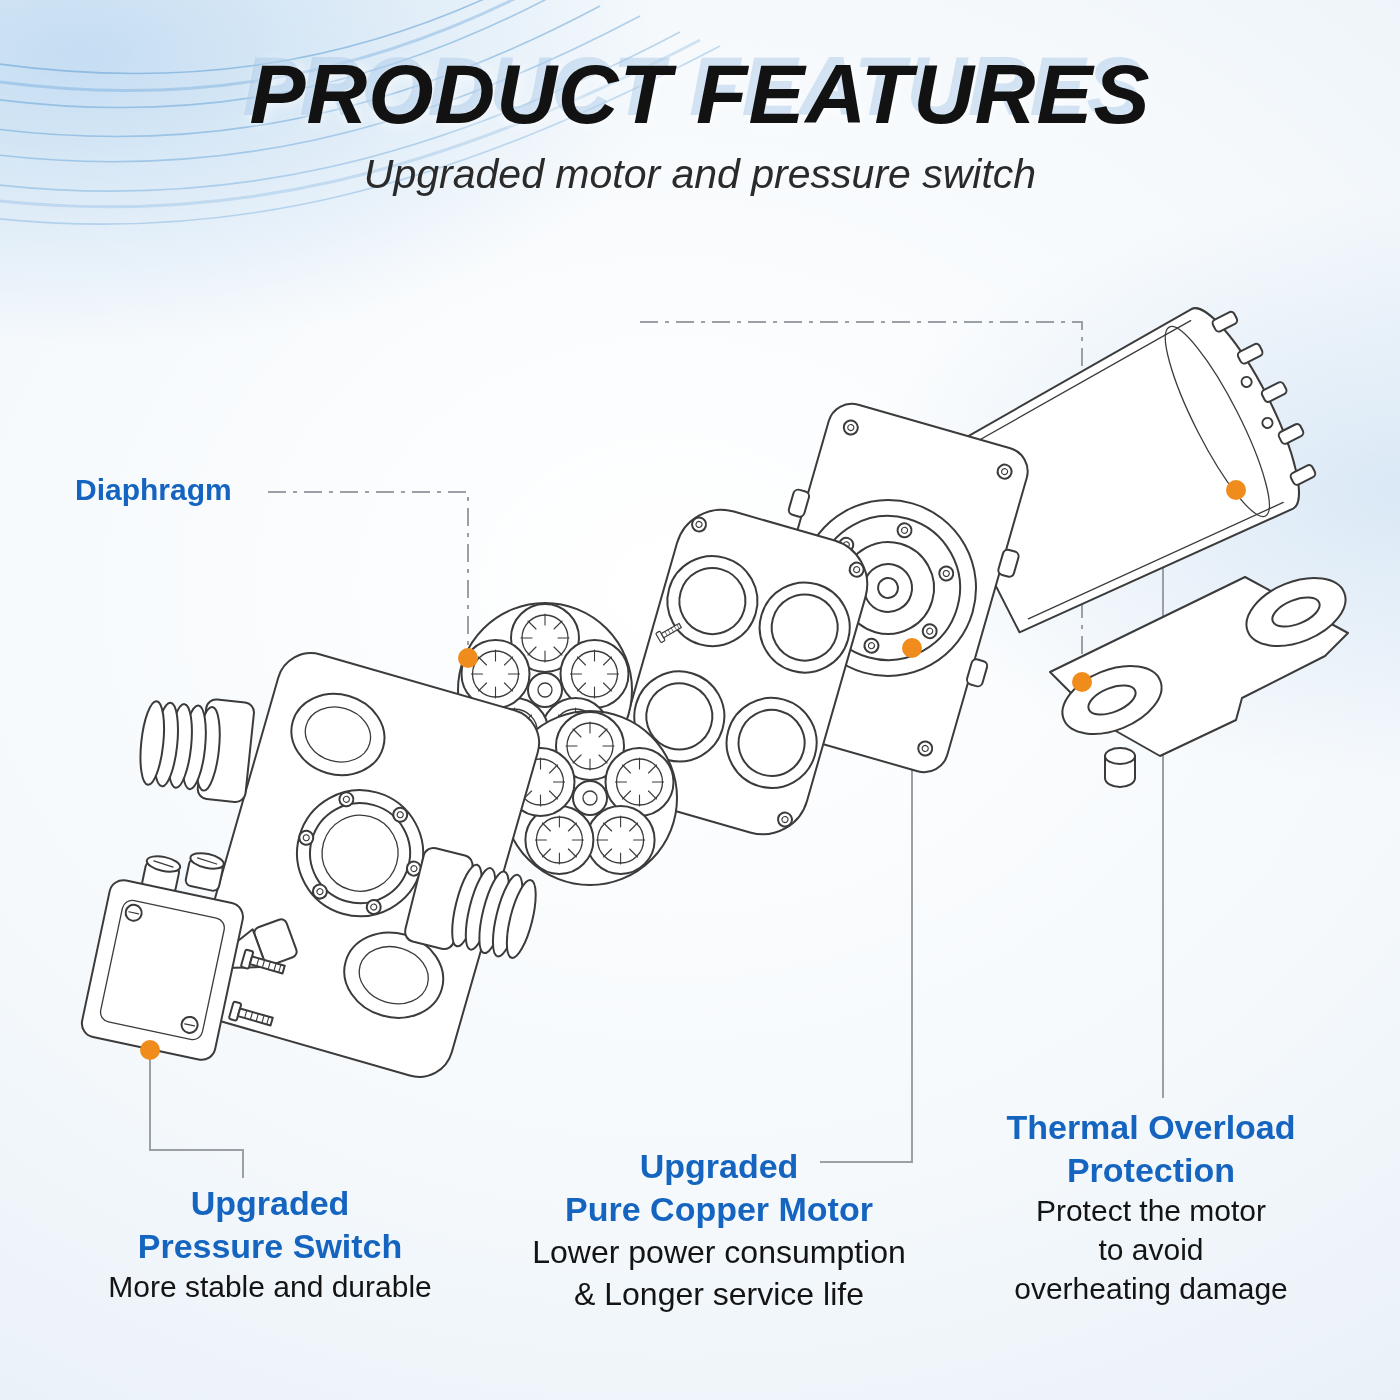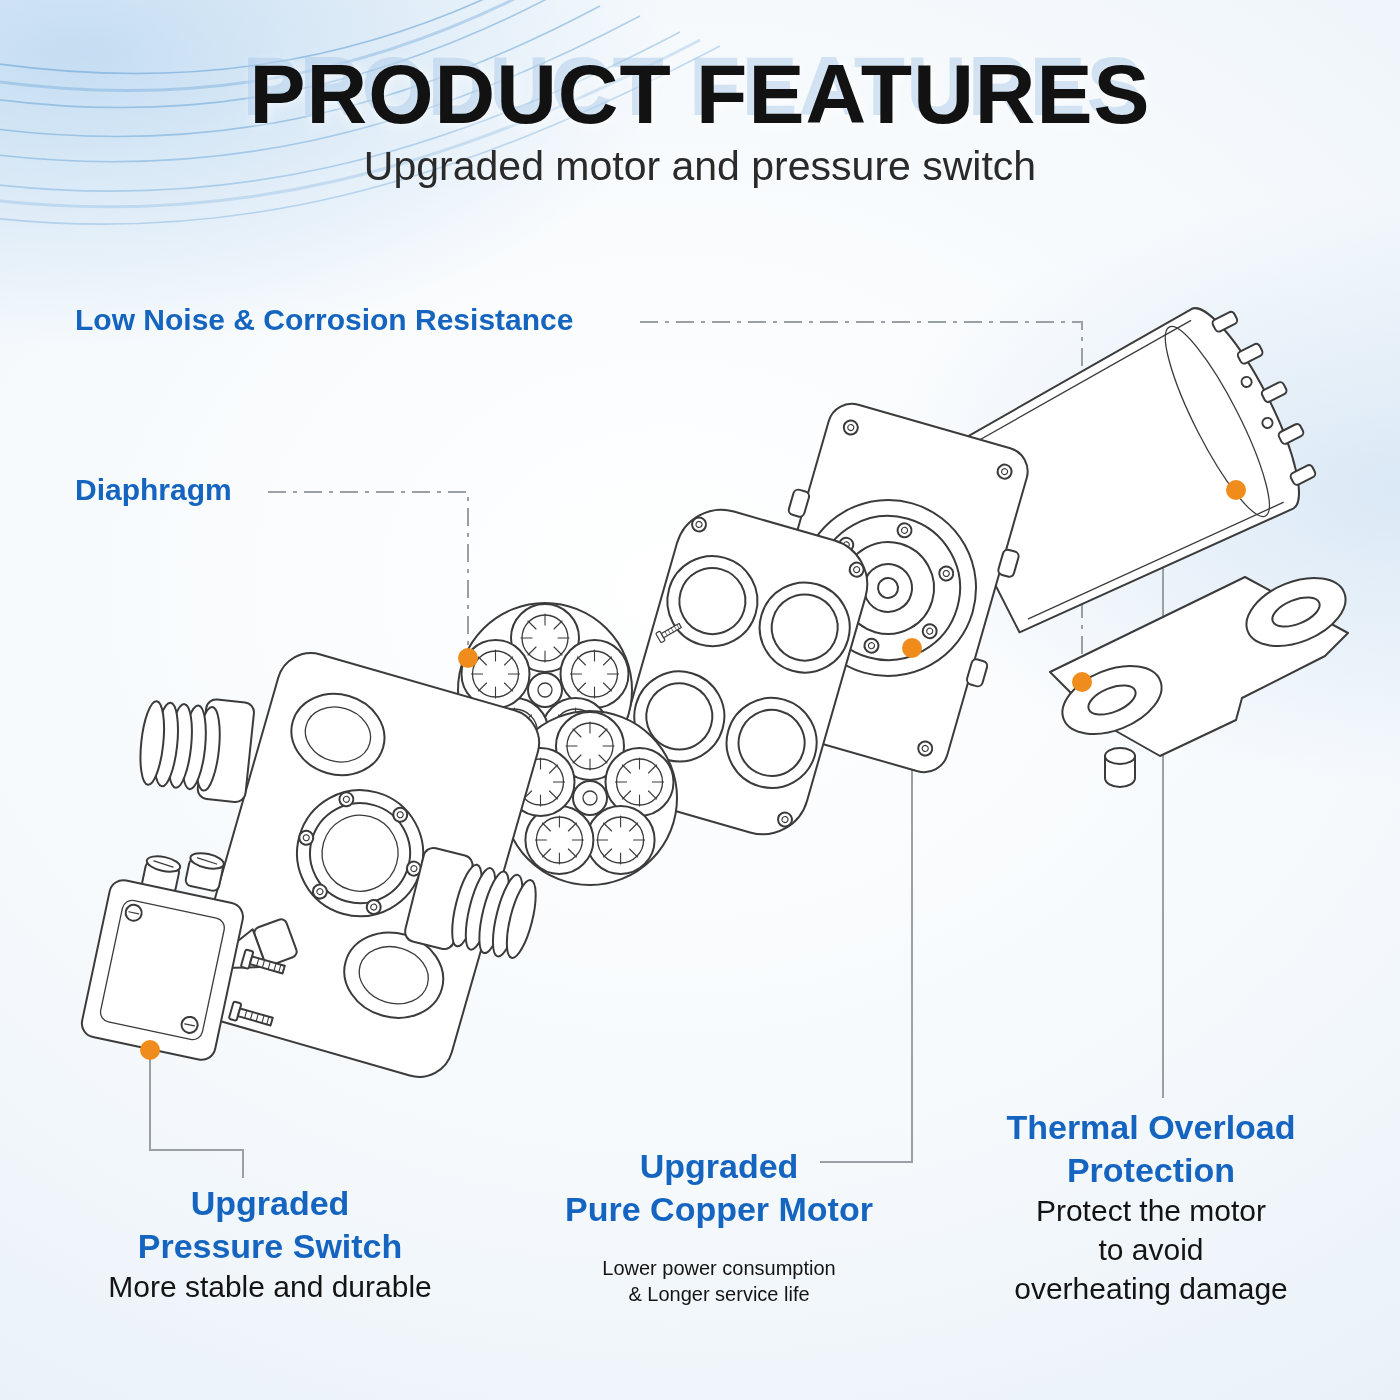--- a/index.html
+++ b/index.html
@@ -12,43 +12,43 @@
     height: 1400px;
     overflow: hidden;
     background:
       radial-gradient(60% 30% at 6% 4%, rgba(160,200,235,0.55), rgba(160,200,235,0) 70%),
       radial-gradient(55% 30% at 100% 35%, rgba(185,212,238,0.45), rgba(185,212,238,0) 70%),
       radial-gradient(120% 95% at 48% 42%, #ffffff 0%, #f5f9fc 45%, #dfeaf4 100%);
   }
 
   svg.layer { position: absolute; left: 0; top: 0; width: 1400px; height: 1400px; }
 
-  .header { position: absolute; top: 46px; left: 0; width: 100%; text-align: center; }
+  .header { position: absolute; top: 46px; left: 0; width: 100%; text-align: center; font-style: italic; }
   .title {
     font-size: 84px;
     font-weight: 900;
     color: #121212;
     letter-spacing: 1px;
     text-shadow: -7px -8px 0 rgba(165,198,230,0.45), 0 0 14px rgba(255,255,255,0.9);
   }
-  .subtitle { margin-top: 0; font-size: 41px; color: #2a2a2a; }
+  .subtitle { margin-top: 8px; font-size: 41px; color: #2a2a2a; }
 
   .callout { position: absolute; color: #1565c0; font-weight: bold; }
   .callout .label { display: block; }
   .callout .desc { display: block; color: #141414; font-weight: normal; }
   .multiline { white-space: pre-line; }
 
   #co-low-noise { left: 75px; top: 303px; font-size: 30px; }
   #co-diaphragm { left: 75px; top: 473px; font-size: 30px; }
 
   #co-pressure { left: 50px; top: 1182px; width: 440px; text-align: center; font-size: 34px; line-height: 1.25; }
   #co-pressure .desc { font-size: 30px; line-height: 1.3; }
 
   #co-motor { left: 478px; top: 1145px; width: 482px; text-align: center; font-size: 34px; line-height: 1.25; }
-  #co-motor .desc { margin-top: 25px; font-size: 20px; line-height: 1.3; }
+  #co-motor .desc { margin-top: 2px; font-size: 32px; line-height: 1.3; }
 
   #co-thermal { left: 939px; top: 1106px; width: 424px; text-align: center; font-size: 34px; line-height: 1.25; }
   #co-thermal .desc { font-size: 30px; line-height: 1.3; }
 </style>
 </head>
 <body>
 
 <div class="page">
 
   <svg class="layer" viewBox="0 0 1400 1400">
@@ -268,23 +268,20 @@
 
     <g fill="#F08C1C" stroke="none">
       <circle cx="468" cy="658" r="10"></circle>
       <circle cx="912" cy="648" r="10"></circle>
       <circle cx="1082" cy="682" r="10"></circle>
       <circle cx="1236" cy="490" r="10"></circle>
       <circle cx="150" cy="1050" r="10"></circle>
     </g>
   </svg>
 
-  <div class="callout" id="co-low-noise">
-    <span class="label">Low Noise &amp; Corrosion Resistance</span>
-  </div>
 
   <div class="callout" id="co-diaphragm">
     <span class="label">Diaphragm</span>
   </div>
 
   <div class="callout" id="co-pressure">
     <span class="label multiline">Upgraded
 Pressure Switch</span>
     <span class="desc multiline">More stable and durable</span>
   </div>

